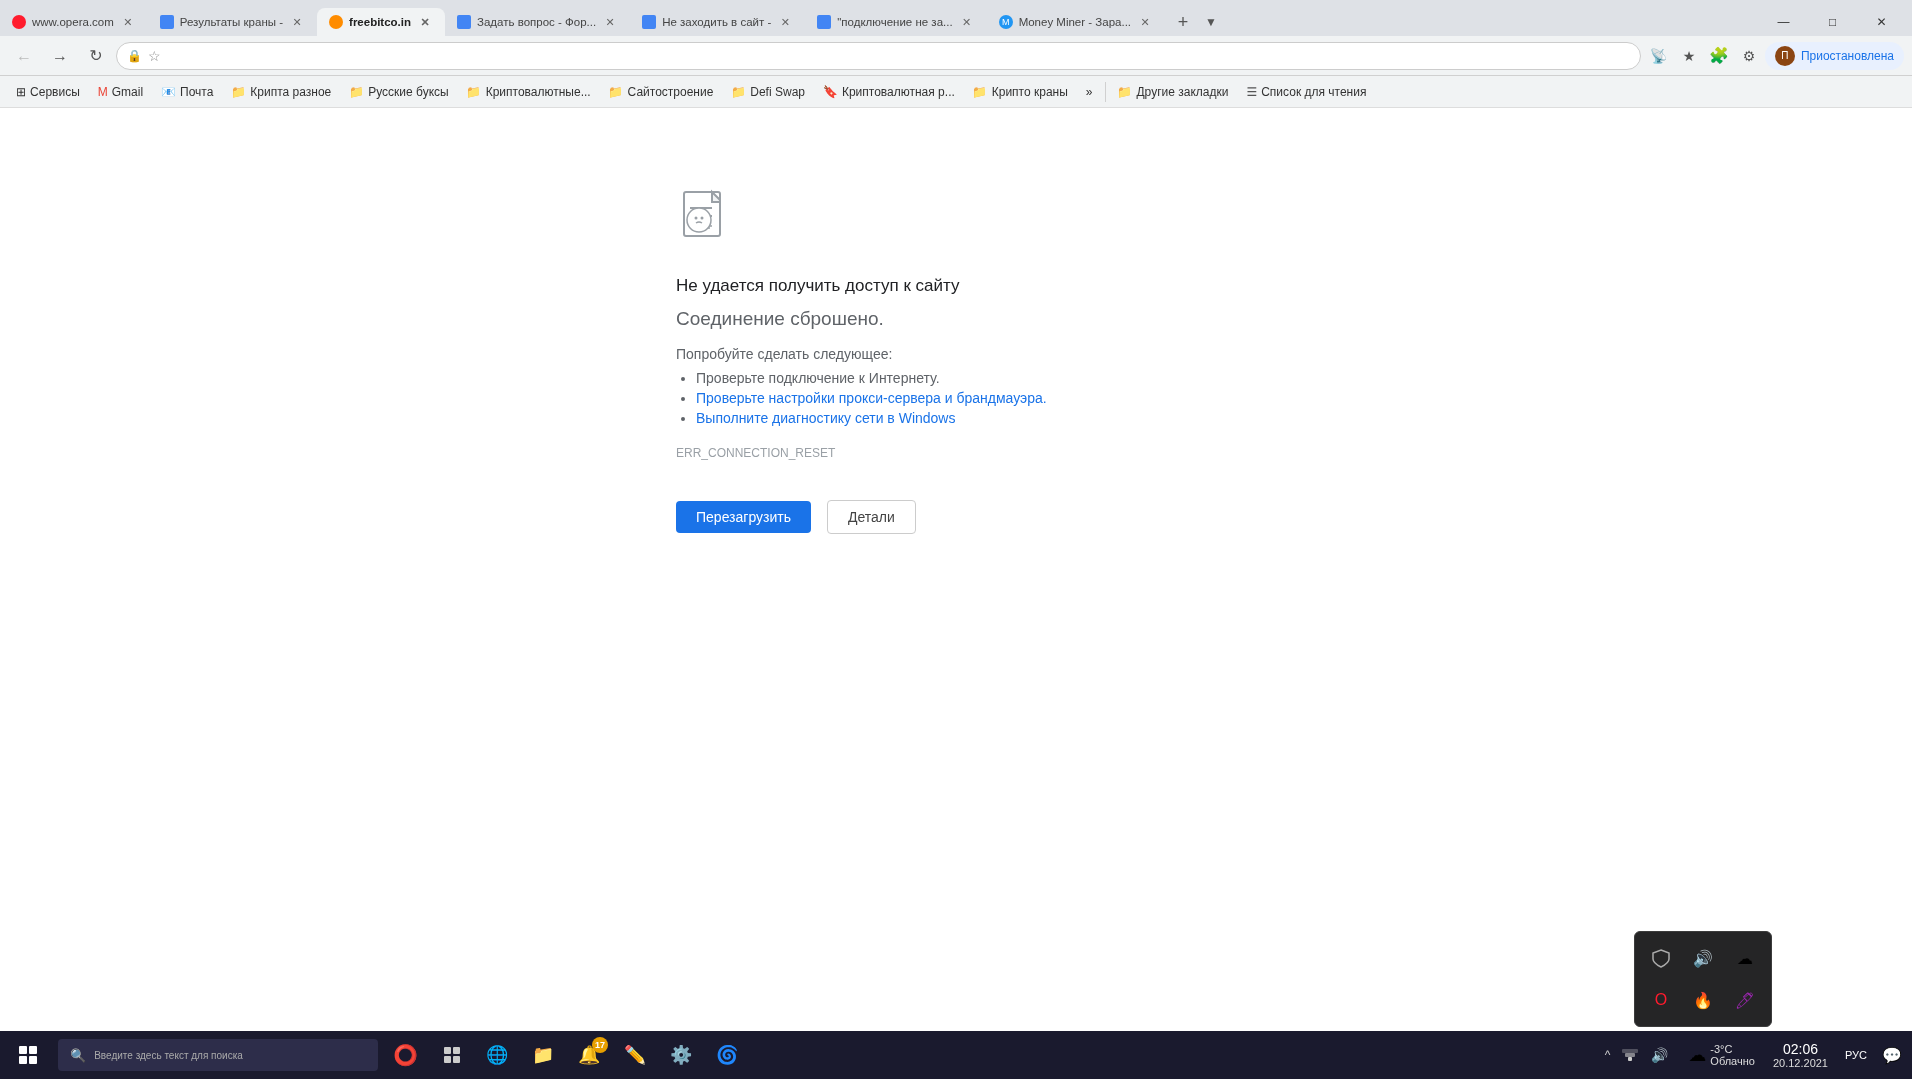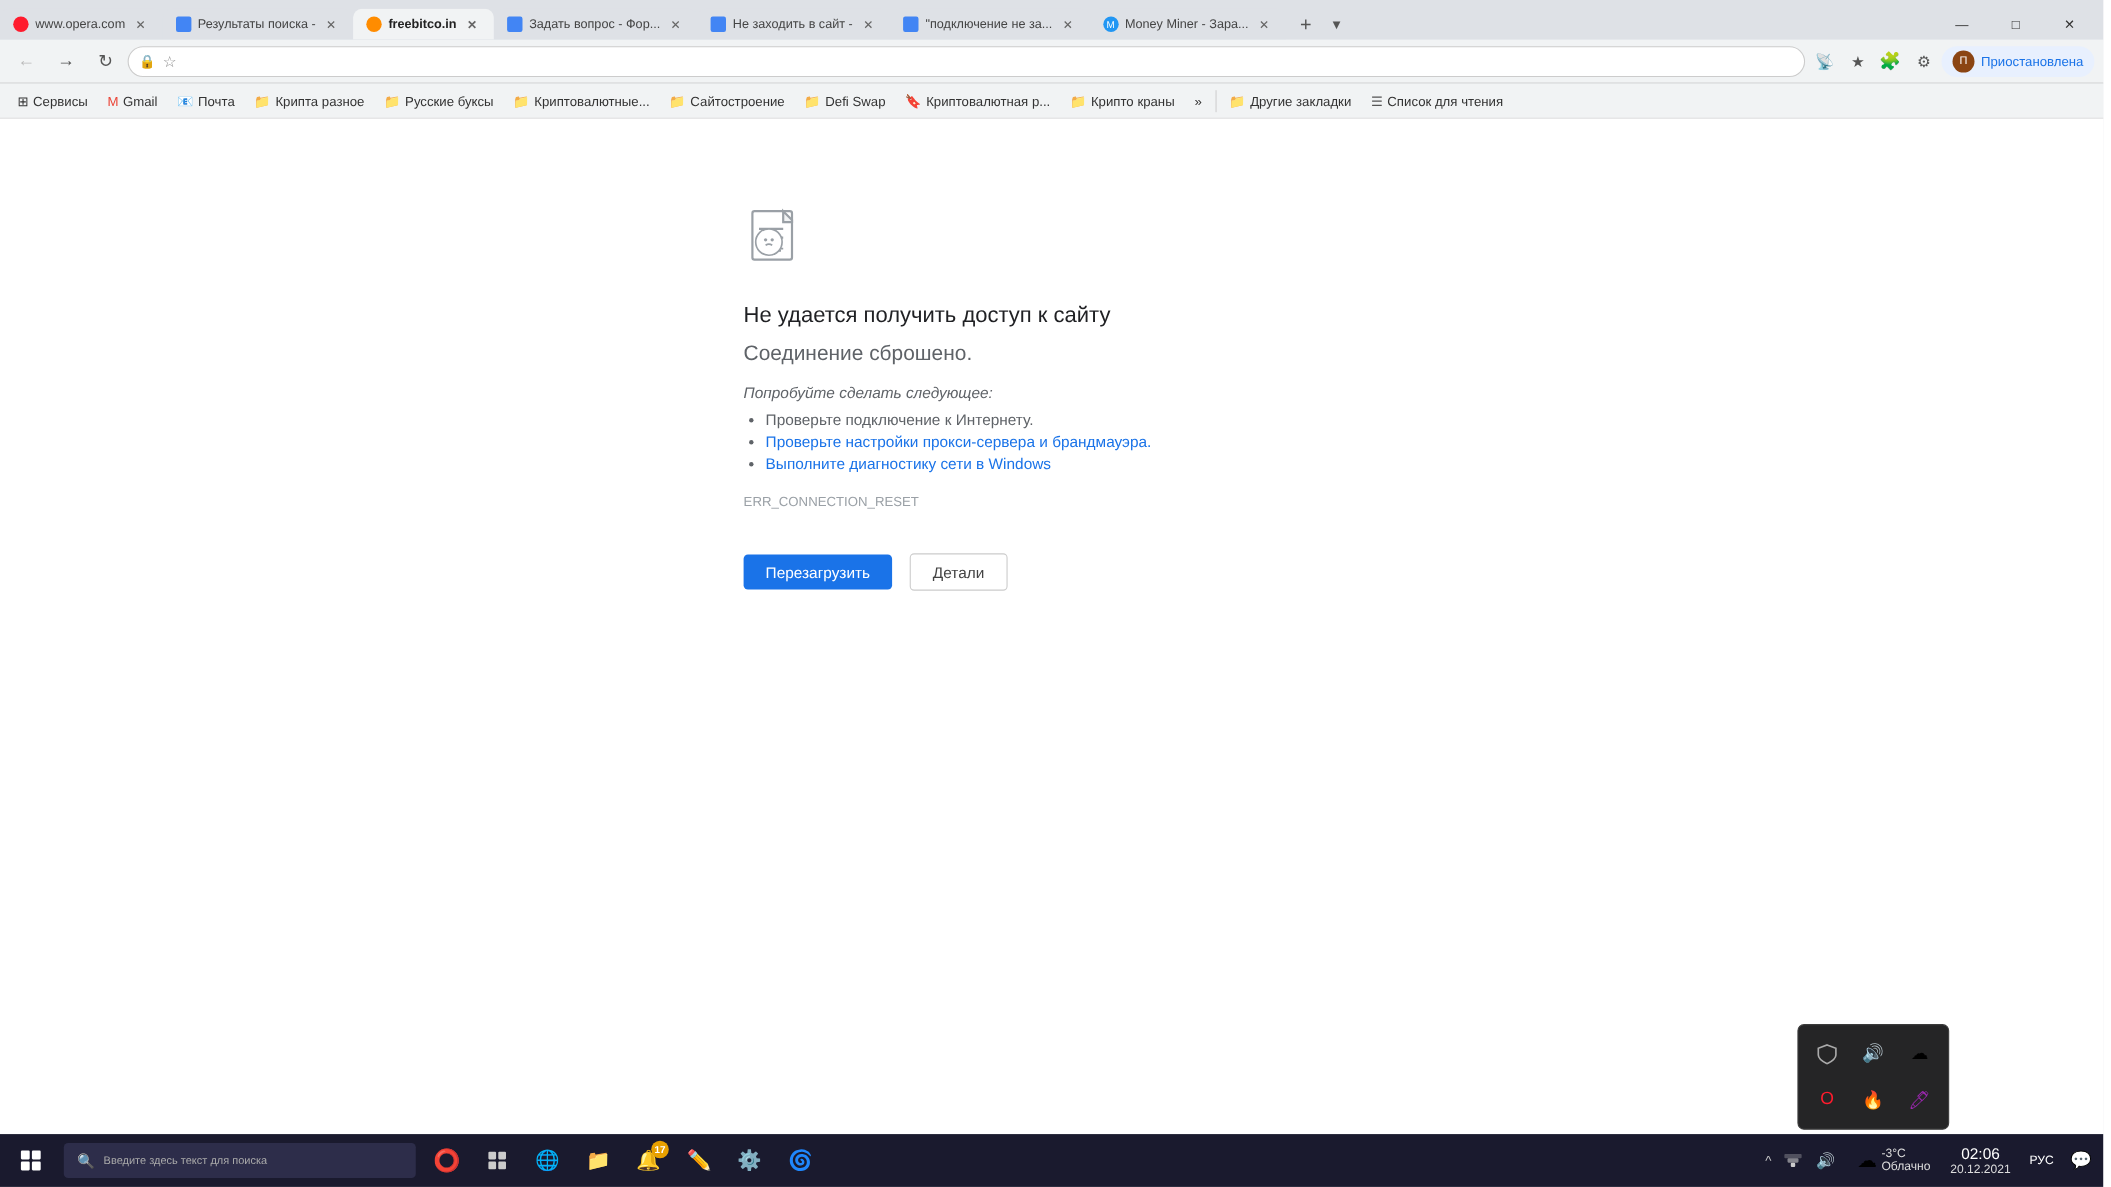--- a/index.html
+++ b/index.html
@@ -34,23 +34,23 @@
 
     
     .bookmarks-bar { height: 32px; background: #f1f3f4; display: flex; align-items: center; padding: 0 8px; gap: 2px; border-bottom: 1px solid #ddd; overflow: hidden; }
     .bookmark-item { display: flex; align-items: center; gap: 4px; padding: 0 8px; height: 24px; border-radius: 4px; cursor: pointer; font-size: 12px; color: #333; white-space: nowrap; }
     .bookmark-sep { width: 1px; height: 20px; background: #d0d0d0; margin: 0 2px; }
 
     
     .content-area { flex: 1; background: #fff; display: flex; flex-direction: column; align-items: center; justify-content: flex-start; padding-top: 80px; }
     .error-container { display: flex; flex-direction: column; align-items: flex-start; max-width: 600px; width: 100%; padding: 0 20px; }
     .error-icon { width: 64px; height: 64px; margin-bottom: 24px; }
-    .error-title { font-size: 20px; font-weight: 400; color: #202124; margin-bottom: 12px; }
+    .error-title { font-size: 17px; font-weight: 400; color: #202124; margin-bottom: 12px; }
     .error-subtitle { font-size: 19px; color: #5f6368; margin-bottom: 16px; }
-    .error-suggestions-title { font-size: 14px; color: #5f6368; margin-bottom: 8px; font-style: italic; }
+    .error-suggestions-title { font-size: 14px; color: #5f6368; margin-bottom: 8px; }
     .error-list { list-style: disc; padding-left: 20px; margin-bottom: 16px; }
     .error-list li { font-size: 14px; color: #5f6368; margin-bottom: 4px; }
     .error-list li a { color: #1a73e8; text-decoration: none; }
     .error-code { font-size: 12px; color: #9aa0a6; margin-bottom: 32px; }
     .error-buttons { display: flex; gap: 16px; align-items: center; margin-top: 8px; }
     .btn-reload { background: #1a73e8; color: #fff; border: none; border-radius: 4px; padding: 8px 20px; font-size: 14px; cursor: pointer; }
     .btn-details { background: transparent; color: #444; border: 1px solid #ccc; border-radius: 4px; padding: 8px 20px; font-size: 14px; cursor: pointer; }
 
     
     .taskbar { height: 48px; background: #1a1a2e; display: flex; align-items: center; padding: 0 4px; gap: 2px; position: relative; }
@@ -95,21 +95,21 @@
     <div class="tabs-area">
 
       <div class="tab">
         <div class="tab-favicon fav-opera" style="width:14px;height:14px;border-radius:50%;"></div>
         <span class="tab-label">www.opera.com</span>
         <span class="tab-close">✕</span>
       </div>
 
       <div class="tab">
         <div class="tab-favicon fav-google" style="width:14px;height:14px;"></div>
-        <span class="tab-label">Результаты поиска -</span>
+        <span class="tab-label">Результаты краны -</span>
         <span class="tab-close">✕</span>
       </div>
 
       <div class="tab active">
         <div class="tab-favicon fav-freebitco" style="width:14px;height:14px;border-radius:50%;"></div>
         <span class="tab-label">freebitco.in</span>
         <span class="tab-close">✕</span>
       </div>
 
       <div class="tab">

